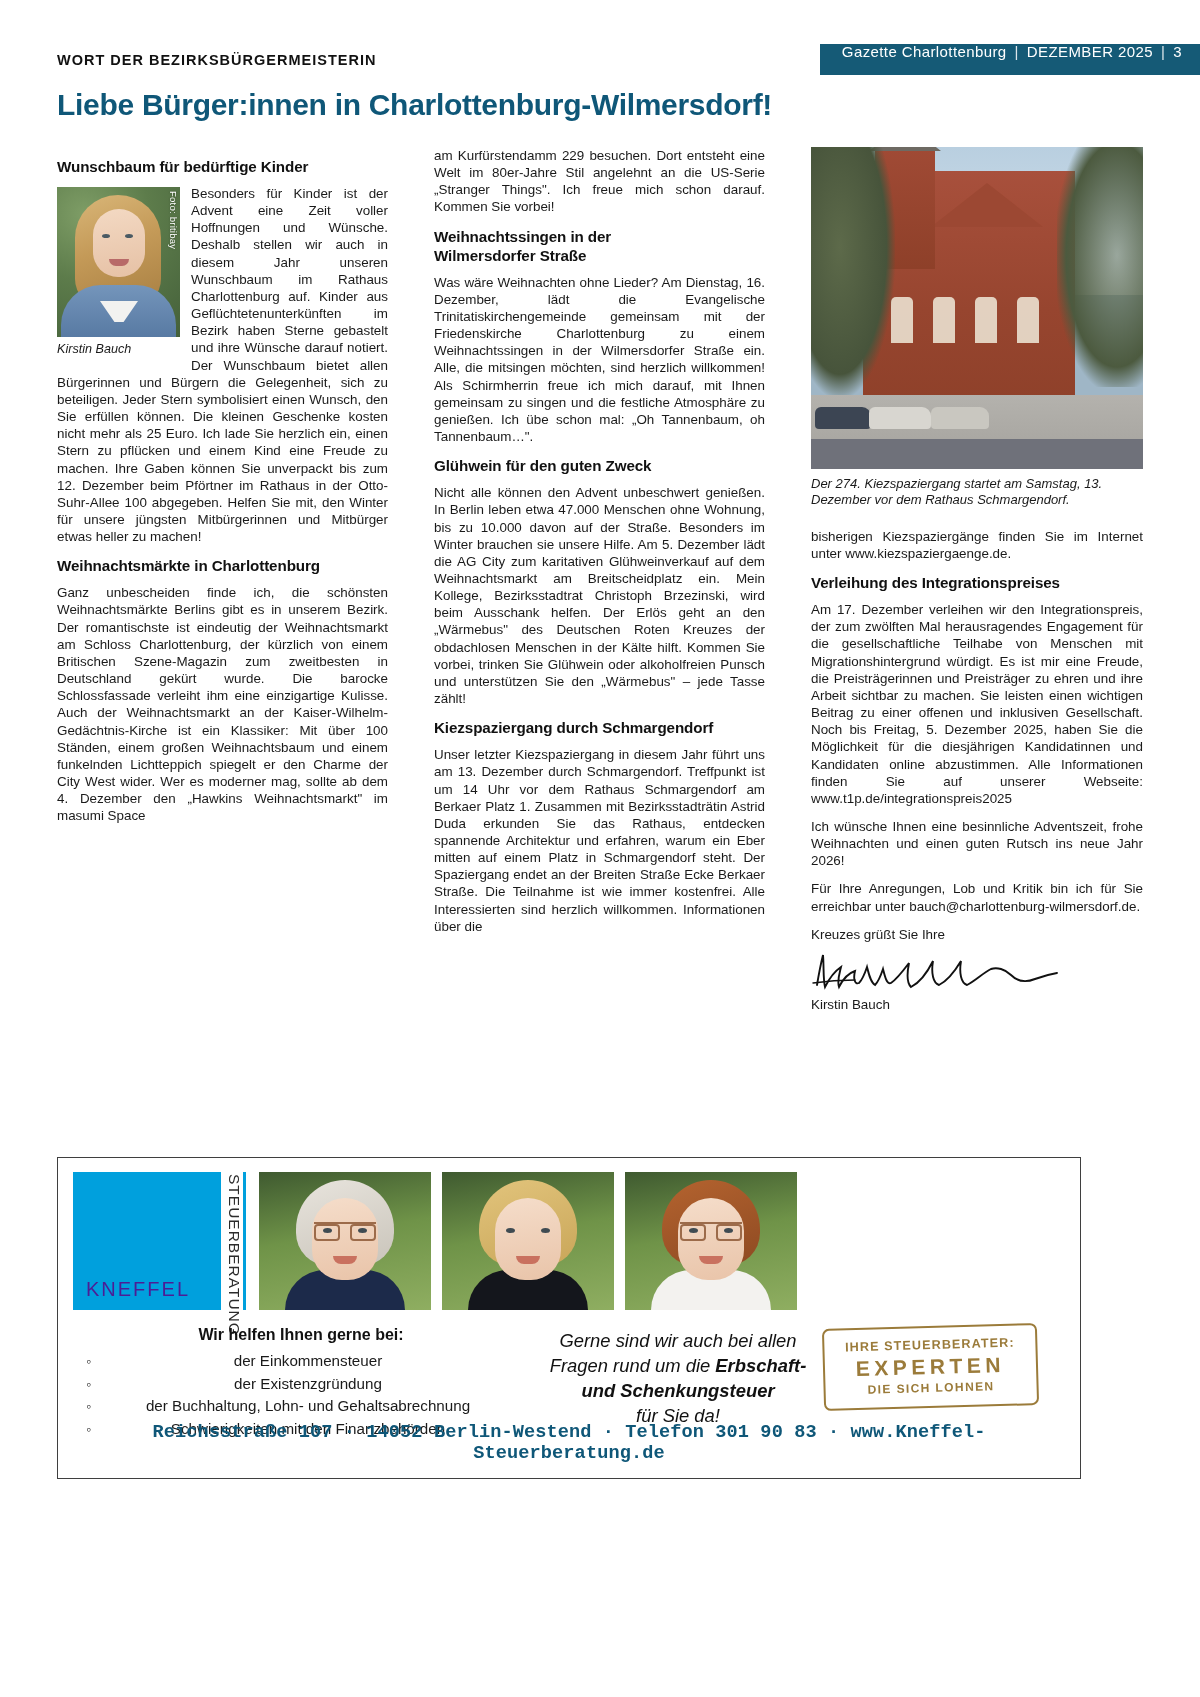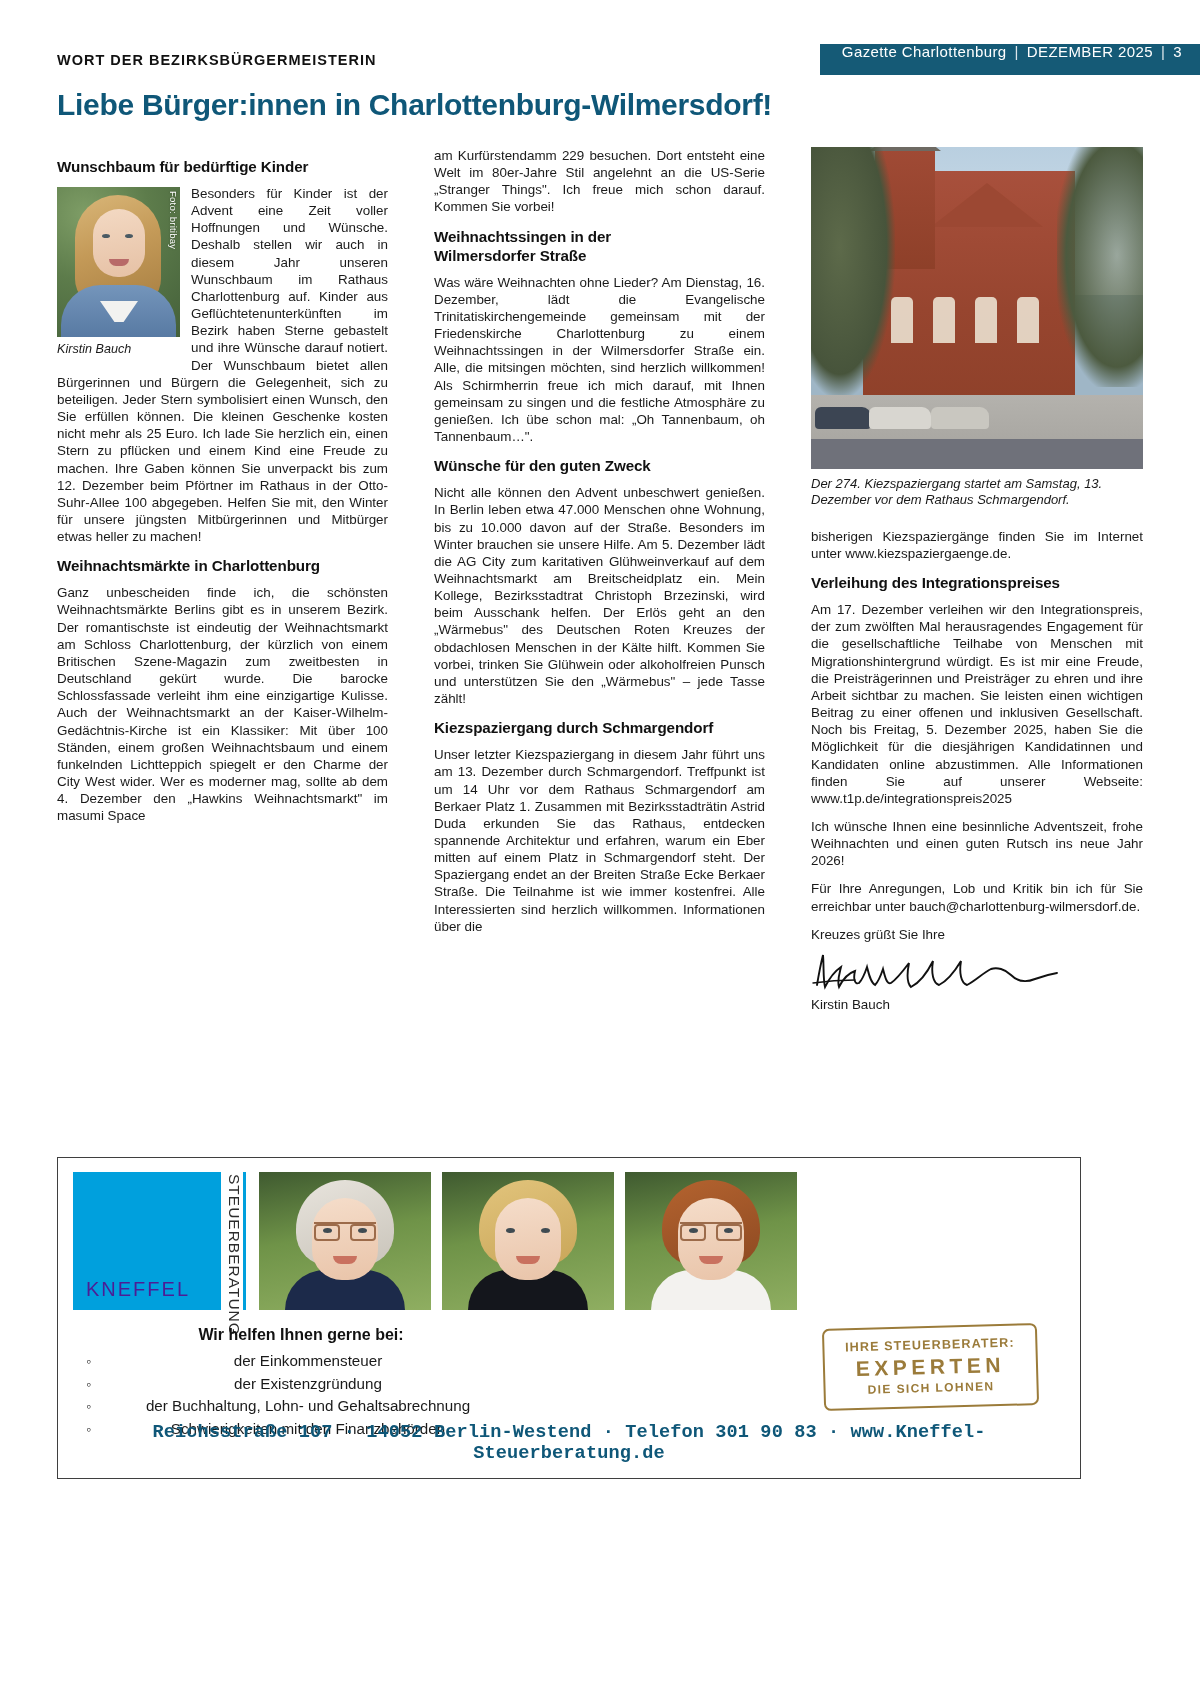--- a/index.html
+++ b/index.html
@@ -435,21 +435,21 @@
       <p class="body">Besonders für Kinder ist der Advent eine Zeit voller Hoffnungen und Wünsche. Deshalb stellen wir auch in diesem Jahr unseren Wunschbaum im Rathaus Charlottenburg auf. Kinder aus Geflüchtetenunterkünften im Bezirk haben Sterne gebastelt und ihre Wünsche darauf notiert. Der Wunschbaum bietet allen Bürgerinnen und Bürgern die Gelegenheit, sich zu beteiligen. Jeder Stern symbolisiert einen Wunsch, den Sie erfüllen können. Die kleinen Geschenke kosten nicht mehr als 25 Euro. Ich lade Sie herzlich ein, einen Stern zu pflücken und einem Kind eine Freude zu machen. Ihre Gaben können Sie unverpackt bis zum 12. Dezember beim Pförtner im Rathaus in der Otto-Suhr-Allee 100 abgegeben. Helfen Sie mit, den Winter für unsere jüngsten Mitbürgerinnen und Mitbürger etwas heller zu machen!</p>
       <h3 class="sub">Weihnachtsmärkte in Charlottenburg</h3>
       <p class="body tight">Ganz unbescheiden finde ich, die schönsten Weihnachtsmärkte Berlins gibt es in unserem Bezirk. Der romantischste ist eindeutig der Weihnachtsmarkt am Schloss Charlottenburg, der kürzlich von einem Britischen Szene-Magazin zum zweitbesten in Deutschland gekürt wurde. Die barocke Schlossfassade verleiht ihm eine einzigartige Kulisse. Auch der Weihnachtsmarkt an der Kaiser-Wilhelm-Gedächtnis-Kirche ist ein Klassiker: Mit über 100 Ständen, einem großen Weihnachtsbaum und einem funkelnden Lichtteppich spiegelt er den Charme der City West wider. Wer es moderner mag, sollte ab dem 4. Dezember den „Hawkins Weihnachtsmarkt" im masumi Space</p>
     </div>
 
     <div class="col c2">
       <p class="body">am Kurfürstendamm 229 besuchen. Dort entsteht eine Welt im 80er-Jahre Stil angelehnt an die US-Serie „Stranger Things". Ich freue mich schon darauf. Kommen Sie vorbei!</p>
       <h3 class="sub" style="white-space:pre-line">Weihnachtssingen in der
 Wilmersdorfer Straße</h3>
       <p class="body">Was wäre Weihnachten ohne Lieder? Am Dienstag, 16. Dezember, lädt die Evangelische Trinitatiskirchengemeinde gemeinsam mit der Friedenskirche Charlottenburg zu einem Weihnachtssingen in der Wilmersdorfer Straße ein. Alle, die mitsingen möchten, sind herzlich willkommen! Als Schirmherrin freue ich mich darauf, mit Ihnen gemeinsam zu singen und die festliche Atmosphäre zu genießen. Ich übe schon mal: „Oh Tannenbaum, oh Tannenbaum…".</p>
-      <h3 class="sub">Wünsche für den guten Zweck</h3>
+      <h3 class="sub">Glühwein für den guten Zweck</h3>
       <p class="body">Nicht alle können den Advent unbeschwert genießen. In Berlin leben etwa 47.000 Menschen ohne Wohnung, bis zu 10.000 davon auf der Straße. Besonders im Winter brauchen sie unsere Hilfe. Am 5. Dezember lädt die AG City zum karitativen Glühweinverkauf auf dem Weihnachtsmarkt am Breitscheidplatz ein. Mein Kollege, Bezirksstadtrat Christoph Brzezinski, wird beim Ausschank helfen. Der Erlös geht an den „Wärmebus" des Deutschen Roten Kreuzes der obdachlosen Menschen in der Kälte hilft. Kommen Sie vorbei, trinken Sie Glühwein oder alkoholfreien Punsch und unterstützen Sie den „Wärmebus" – jede Tasse zählt!</p>
       <h3 class="sub">Kiezspaziergang durch Schmargendorf</h3>
       <p class="body tight">Unser letzter Kiezspaziergang in diesem Jahr führt uns am 13. Dezember durch Schmargendorf. Treffpunkt ist um 14 Uhr vor dem Rathaus Schmargendorf am Berkaer Platz 1. Zusammen mit Bezirksstadträtin Astrid Duda erkunden Sie das Rathaus, entdecken spannende Architektur und erfahren, warum ein Eber mitten auf einem Platz in Schmargendorf steht. Der Spaziergang endet an der Breiten Straße Ecke Berkaer Straße. Die Teilnahme ist wie immer kostenfrei. Alle Interessierten sind herzlich willkommen. Informationen über die</p>
     </div>
 
     <div class="col c3">
       <div class="photo-church">
         <div class="sky"></div>
         <div class="building"></div>
         <div class="gable"></div>
@@ -534,20 +534,26 @@
     <div class="ad-list">
       <div class="hdr">Wir helfen Ihnen gerne bei:</div>
       <ul>
         <li>der Einkommensteuer</li>
         <li>der Existenzgründung</li>
         <li>der Buchhaltung, Lohn- und Gehaltsabrechnung</li>
         <li>Schwierigkeiten mit den Finanzbehörden</li>
       </ul>
     </div>
 
+    <div class="ad-slogan">
+      <div>Gerne sind wir auch bei allen</div>
+      <div><span>Fragen rund um die </span><b>Erbschaft-</b></div>
+      <div><b>und Schenkungsteuer</b></div>
+      <div>für Sie da!</div>
+    </div>
 
     <div class="stamp">
       <div class="l1">IHRE STEUERBERATER:</div>
       <div class="l2">EXPERTEN</div>
       <div class="l3">DIE SICH LOHNEN</div>
     </div>
 
     <div class="ad-footer">Reichsstraße 107 · 14052 Berlin-Westend · Telefon 301 90 83 · www.Kneffel-Steuerberatung.de</div>
   </div>
 

